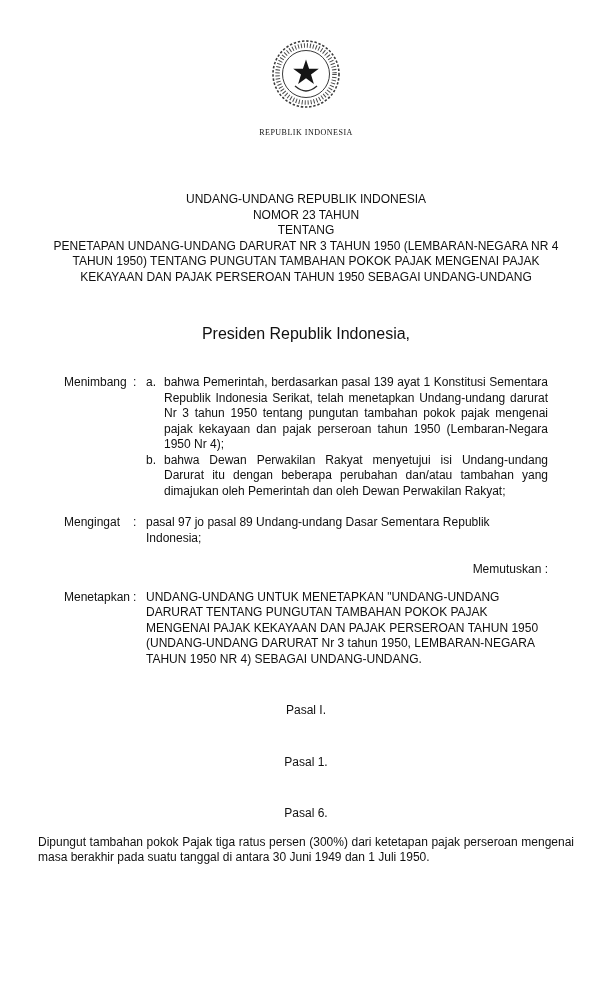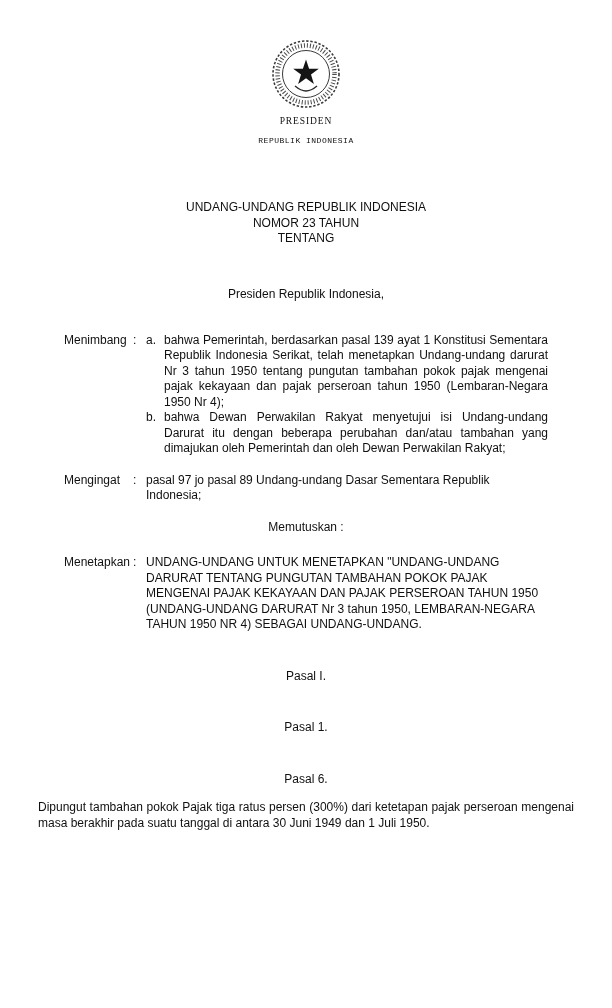--- a/index.html
+++ b/index.html
@@ -8,60 +8,60 @@
     width:612px; height:1008px;
     font-family:"Liberation Sans", sans-serif;
     color:#101010;
     -webkit-font-smoothing:antialiased;
   }
   .page { width:612px; height:1008px; padding:38px 38px 0; overflow:hidden; background:#fff; }
 
   .letterhead { text-align:center; }
   .seal { display:block; margin:0 auto 6px; }
   .lh1 { font-family:"Liberation Serif", serif; font-size:9.5px; letter-spacing:0.9px; }
-  .lh2 { font-family:Liberation Mono, monospace; font-size:8px; letter-spacing:0.5px; margin-top:10px; }
+  .lh2 { font-family:Liberation Serif, serif; font-size:8px; letter-spacing:0.5px; margin-top:18px; }
 
   .title-block { margin-top:55px; text-align:center; font-size:12px; line-height:15.5px; }
   .title-long { max-width:520px; margin:0 auto; }
 
-  .salutation { text-align:center; margin-top:40px; font-size:12px; }
+  .salutation { text-align:center; margin-top:40px; font-size:16px; }
 
   .preamble { margin-top:32px; padding:0 26px; font-size:12px; line-height:15.5px; }
   .row { display:grid; grid-template-columns:69px 13px 1fr; margin-bottom:16px; }
   .row .label { white-space:nowrap; }
   .lettered-item { display:grid; grid-template-columns:18px 1fr; }
   .item-text, .row-text { text-align:justify; }
-  .memutuskan { text-align:center; margin:16px 0 20px; }
+  .memutuskan { text-align:right; margin:16px 0 12px; }
 
   .articles { font-size:12px; line-height:15.5px; }
   .article-heading { font-weight:normal; font-size:12px; text-align:center; margin:36px 0 13px; }
   .article-heading.first { margin-top:36px; }
   .article-text { text-align:justify; }
 </style>
 </head>
 <body>
 
 <div class="page">
 
   <header class="letterhead">
     <svg class="seal" width="72" height="72" viewBox="0 0 72 72" aria-hidden="true">
       <circle cx="36" cy="36" r="33" fill="none" stroke="#3a3a3a" stroke-width="1.6" stroke-dasharray="2.4 1.8"></circle>
       <circle cx="36" cy="36" r="28.5" fill="none" stroke="#4a4a4a" stroke-width="4.5" stroke-dasharray="1 2"></circle>
       <circle cx="36" cy="36" r="23.5" fill="none" stroke="#3a3a3a" stroke-width="1"></circle>
       <polygon fill="#151515" points="36,21.5 39.1,30.8 48.8,30.8 41,36.6 43.9,45.9 36,40.2 28.1,45.9 31,36.6 23.2,30.8 32.9,30.8"></polygon>
       <path d="M25,48 Q31,53 36,53 Q41,53 47,48" fill="none" stroke="#2a2a2a" stroke-width="1.4"></path>
     </svg>
-    <div class="lh1">PRESIDEN</div>
     <div class="lh2">REPUBLIK INDONESIA</div>
   </header>
 
   <section class="title-block">
     <div class="title-line">UNDANG-UNDANG REPUBLIK INDONESIA</div>
     <div class="title-line">NOMOR 23 TAHUN</div>
     <div class="title-line">TENTANG</div>
+    <div class="title-line title-long">PENETAPAN UNDANG-UNDANG DARURAT NR 3 TAHUN 1950 (LEMBARAN-NEGARA NR 4 TAHUN 1950) TENTANG PUNGUTAN TAMBAHAN POKOK PAJAK MENGENAI PAJAK KEKAYAAN DAN PAJAK PERSEROAN TAHUN 1950 SEBAGAI UNDANG-UNDANG</div>
   </section>
 
   <p class="salutation">Presiden Republik Indonesia,</p>
 
   <section class="preamble">
 
     <div class="row">
       <span class="label">Menimbang</span>
       <span class="colon">:</span>
       <div class="row-content">

